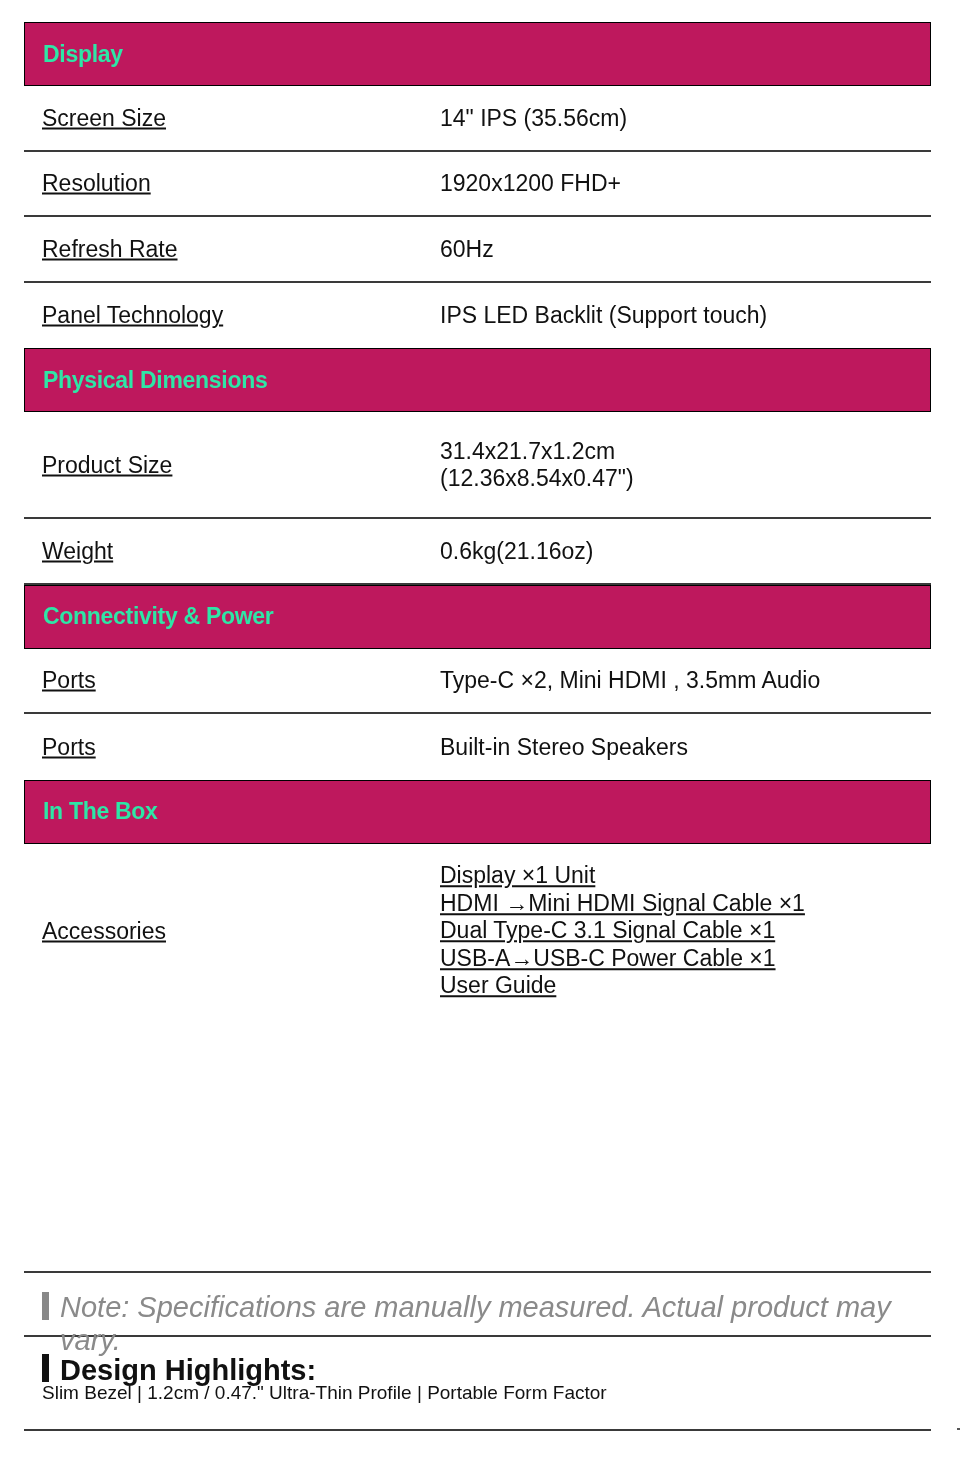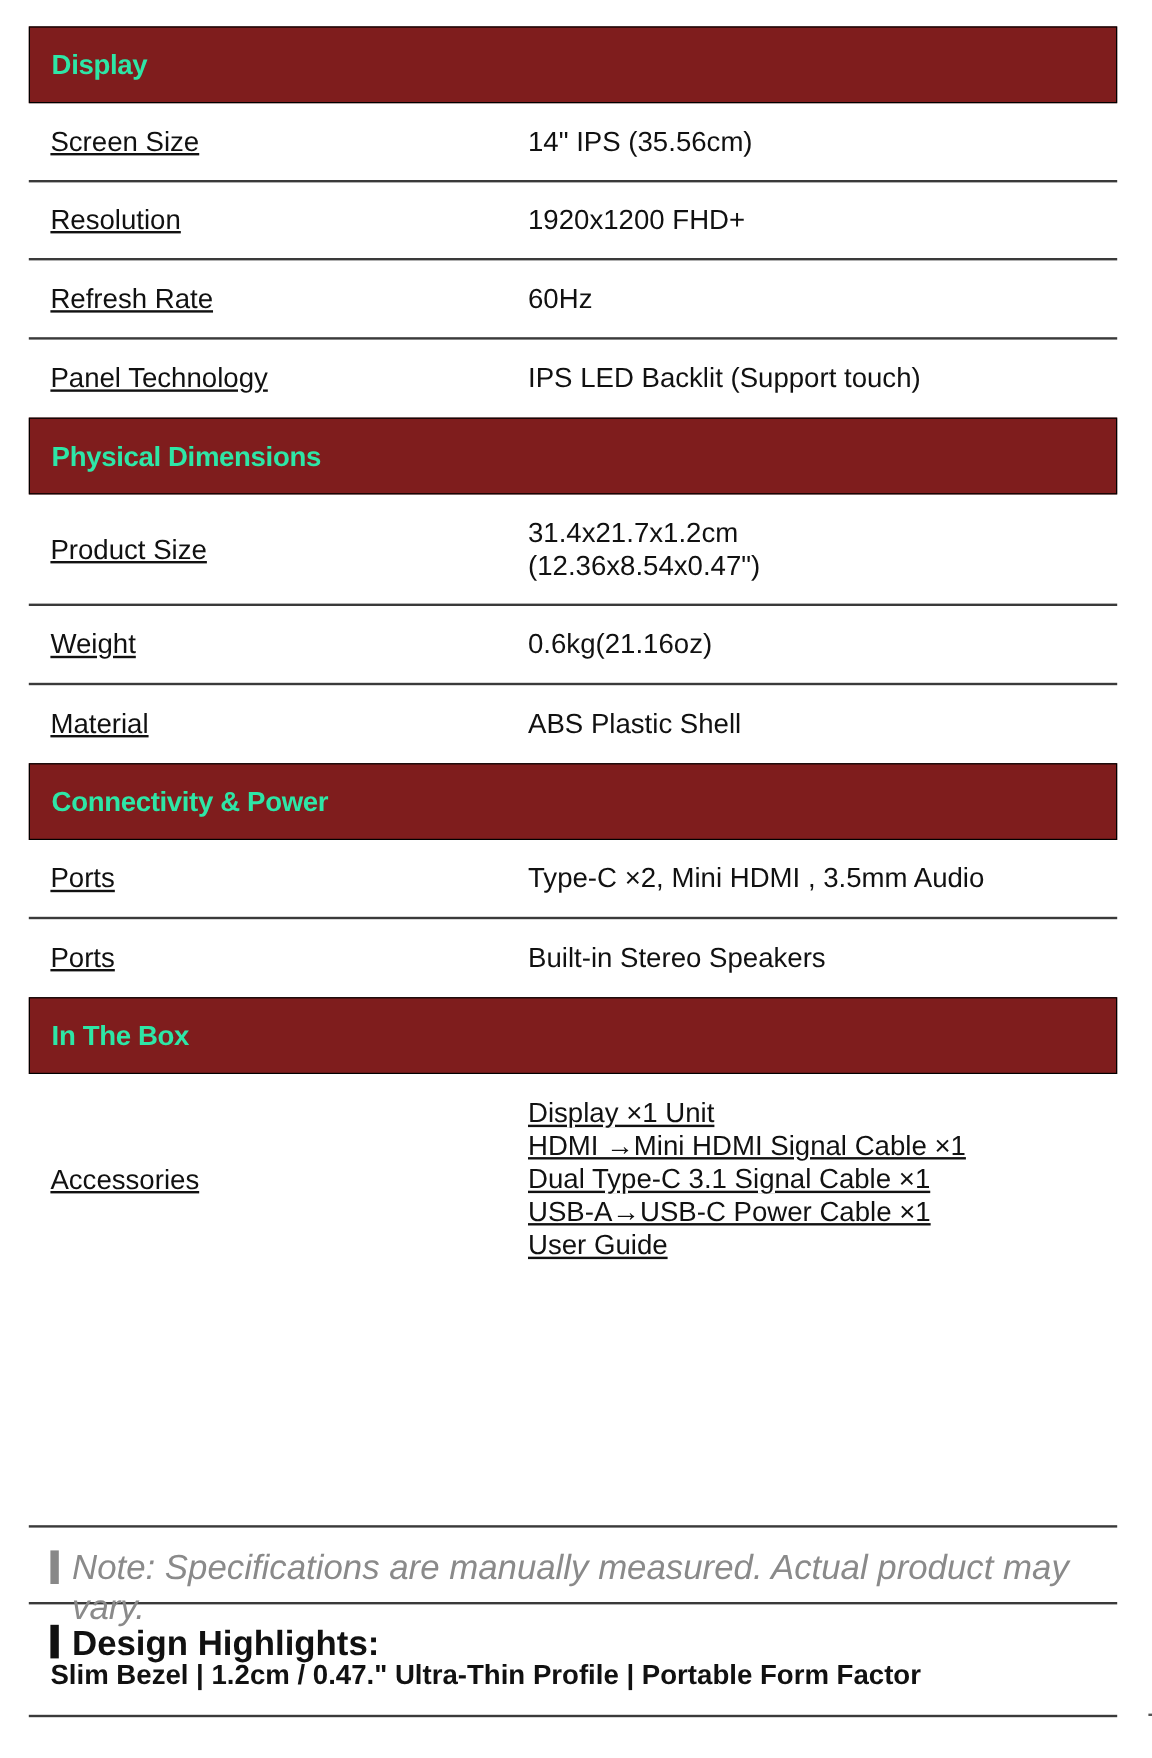--- a/index.html
+++ b/index.html
@@ -1,38 +1,38 @@
 <!DOCTYPE html>
 <html><head>
 <meta charset="utf-8">
 <style>
   html, body { margin: 0; padding: 0; background: #ffffff; }
   body { width: 960px; height: 1465px; position: relative; overflow: hidden;
          font-family: "Liberation Sans", sans-serif; color: #111; }
   .table { position: absolute; left: 24px; top: 22px; width: 907px; }
-  .section-header { background: #7f1d1d; height: 64px; display: flex; align-items: center;
+  .section-header { background: #be185d; height: 64px; display: flex; align-items: center;
                     padding-left: 18px; box-sizing: border-box; border: 1px solid #000; }
   .section-header span { color: #2ee6a6; font-weight: bold; font-size: 23px; letter-spacing: -0.3px; }
   .row { position: relative; height: 65.5px; border-bottom: 2px solid #3a3a3a; box-sizing: border-box; }
   .row .label { position: absolute; left: 18px; top: 50%; transform: translateY(-50%); font-size: 23px; color: #111; text-decoration: underline; }
   .row .value { position: absolute; left: 416px; top: 50%; transform: translateY(-50%); font-size: 23px; color: #111; line-height: 27px; }
-  .row.tall { height: 93px; }
+  .row.tall { height: 107px; }
   .row.box { height: 175px; }
   .row.box .value { line-height: 27.5px; text-decoration: underline; }
   .row .value.wide { left: 206px; font-size: 25px; transform: translateY(-50%) scaleX(0.92); transform-origin: left center; white-space: nowrap; }
   .row.noborder { border-bottom: none; }
   .note { position: absolute; left: 24px; top: 1271px; width: 907px; height: 66px; box-sizing: border-box;
           border-top: 2px solid #3a3a3a; border-bottom: 2px solid #3a3a3a; }
   .note .bar { position: absolute; left: 18px; top: 19px; width: 7px; height: 28px; background: #888; }
   .note .txt { position: absolute; left: 36px; top: 18px; font-size: 29px; font-style: italic; color: #8a8a8a; }
   .highlights { position: absolute; left: 24px; top: 1337px; width: 907px; height: 94px; box-sizing: border-box;
                 border-bottom: 2px solid #3a3a3a; }
   .highlights .bar { position: absolute; left: 18px; top: 17px; width: 7px; height: 28px; background: #111; }
   .highlights .title { position: absolute; left: 36px; top: 17px; font-size: 29px; font-weight: bold; color: #111; }
-  .highlights .txt { position: absolute; left: 18px; top: 45px; font-size: 23px; color: #111; white-space: nowrap; font-weight: bold; }
+  .highlights .txt { position: absolute; left: 18px; top: 45px; font-size: 19px; color: #111; white-space: nowrap; }
   .corner-dot { position: absolute; left: 957px; top: 1428px; width: 3px; height: 2px; background: #555; }
 </style>
 </head>
 <body>
 
 <div class="table">
 
   <div class="section-header">
     <span>Display</span>
   </div>
@@ -59,24 +59,20 @@
   <div class="row tall">
     <span class="label">Product Size</span>
     <span class="value">
       <div>31.4x21.7x1.2cm</div>
       <div>(12.36x8.54x0.47")</div>
     </span>
   </div>
   <div class="row">
     <span class="label">Weight</span>
     <span class="value">0.6kg(21.16oz)</span>
-  </div>
-  <div class="row noborder">
-    <span class="label">Material</span>
-    <span class="value">ABS Plastic Shell</span>
   </div>
 
   <div class="section-header">
     <span>Connectivity &amp; Power</span>
   </div>
   <div class="row">
     <span class="label">Ports</span>
     <span class="value">Type-C ×2, Mini HDMI , 3.5mm Audio</span>
   </div>
   <div class="row noborder">

